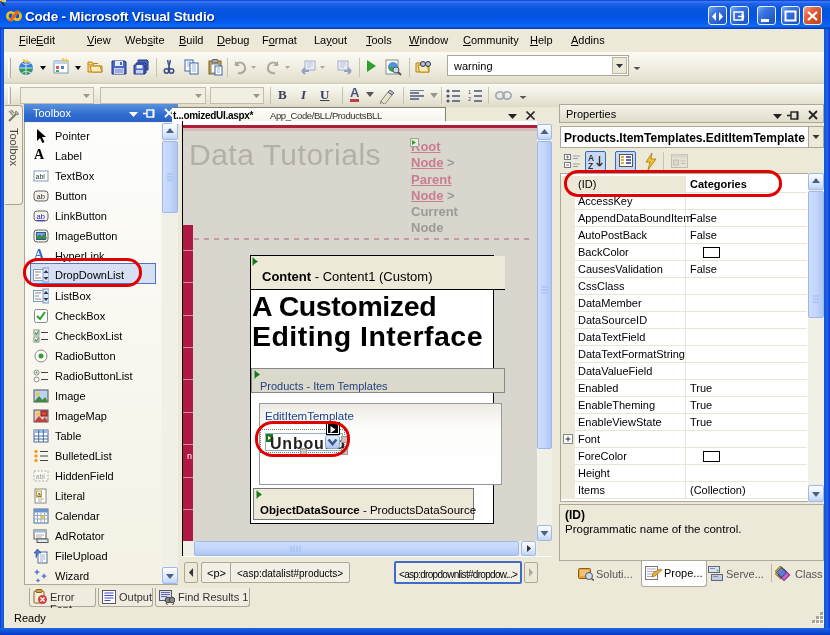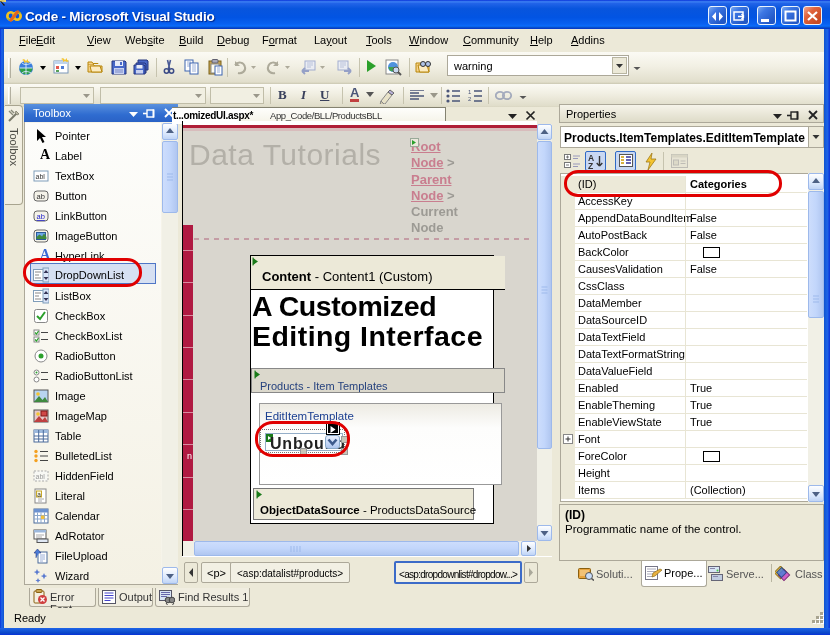--- a/index.html
+++ b/index.html
@@ -37,21 +37,21 @@
 
 
 #sidetab { left:5px; top:105px; width:18px; height:100px; background:#F2EFE2;
   border:1px solid #A8A48F; border-left:none; border-radius:0 4px 4px 0; }
 #sidetext { left:8px; top:128px; color:#4a4a44; font-size:11px; writing-mode:vertical-rl; }
 
 
 #tbx { left:24px; top:104px; width:154px; height:481px; background:#F6F4EA; border:1px solid #ACA899; }
 #tbxtitle { left:24px; top:104px; width:154px; height:18px;
   background:linear-gradient(180deg,#5A91DE,#2F6CD0 60%,#2A62C6); color:#fff; }
-#tbxlist { left:25px; top:123px; width:136px; height:461px; background:linear-gradient(180deg,#FDFDFB,#F4F1E4);text-align:right; }
+#tbxlist { left:25px; top:123px; width:136px; height:461px; background:linear-gradient(180deg,#FDFDFB,#F4F1E4); }
 .titem { position:absolute; left:0; width:136px; height:20px; }
 .titem .ic { position:absolute; left:8px; top:1px; width:16px; height:16px; }
 .titem .tx { position:absolute; left:30px; top:2.5px; color:#000; }
 
 
 .sb { background:#F1F0E6; }
 .sbtn { background:linear-gradient(180deg,#FEFEFE,#D6E5FC 70%,#C0D4F5); border:1px solid #9DB9EB; border-radius:2px; color:#4D6185; text-align:center; }
 .sthumb { background:linear-gradient(90deg,#CDDDFC,#C2D6FB 50%,#B0C6F0); border:1px solid #9DB9EB; border-radius:2px; }
 .sthumbH { background:linear-gradient(180deg,#CDDDFC,#C2D6FB 50%,#B0C6F0); border:1px solid #9DB9EB; border-radius:2px; }
 #design { left:182px; top:121px; width:355px; height:420px; background:#D9D6CE; border-left:1px solid #000; overflow:hidden; }

